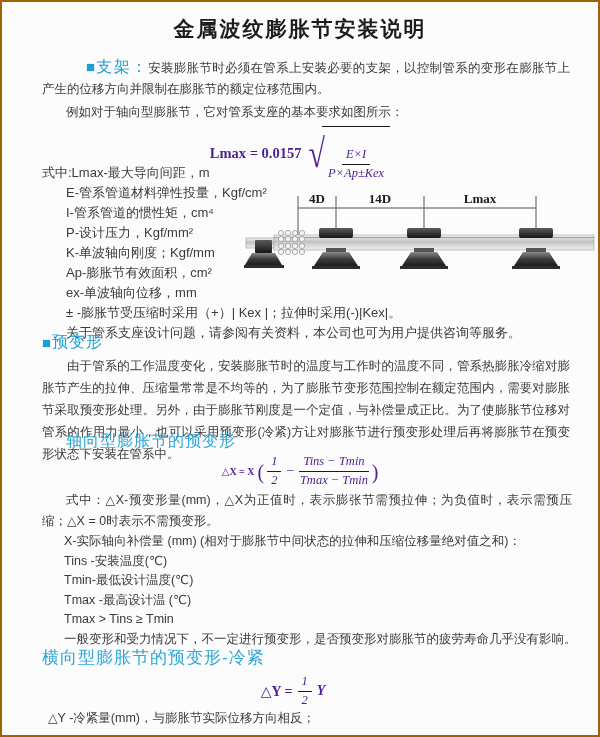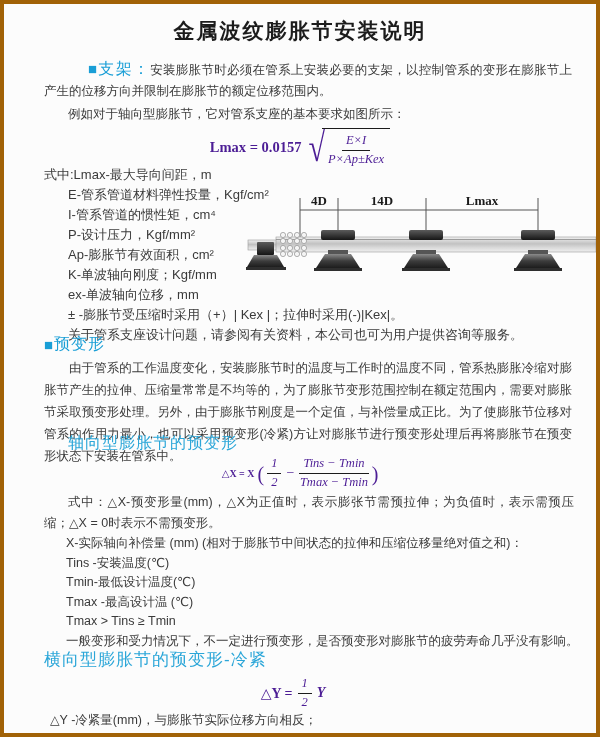--- a/index.html
+++ b/index.html
@@ -1,34 +1,34 @@
 <!DOCTYPE html>
 <html><head>
 <meta charset="utf-8">
 <style>
   html,body{margin:0;padding:0;background:#e9e9e9;}
   .page{position:relative;width:600px;height:737px;margin:0 auto;background:#fcfcfc;
-        border:4px solid #a16207;box-sizing:border-box;overflow:hidden;
+        border:2px solid #a16207;box-sizing:border-box;overflow:hidden;
         font-family:"Liberation Sans","DejaVu Sans",sans-serif;color:#3a3a3a;}
   .abs{position:absolute;}
   .title{top:13px;left:0;width:100%;text-align:center;font-size:21px;font-weight:bold;
          color:#1c1c1c;letter-spacing:2px;}
   .para{font-size:12.5px;line-height:21px;color:#3a3a3a;}
   .marker{color:#199ed6;font-size:15px;margin-right:1px;}
   .sec-title{color:#199ed6;font-size:16px;letter-spacing:1px;}
   .support-para{top:54px;left:40px;width:528px;text-indent:44px;text-align:justify;}
   .example-line{top:100px;left:40px;width:528px;text-indent:24px;}
   .serif{font-family:"Liberation Serif","DejaVu Serif",serif;color:#4c1d95;}
   .formula-row{display:flex;justify-content:center;align-items:center;width:100%;}
   .formula1{top:124px;left:0;}
   .f-lhs{font-weight:bold;font-size:14.5px;}
   .sqrt{display:inline-flex;align-items:center;margin-left:7px;}
   .radical{font-size:30px;line-height:1;margin-right:-3px;transform:scaleY(1.35);
            transform-origin:60% 55%;font-weight:400;}
-  .radicand{border-top:1.6px solid #1b1b1b;padding:1px 6px 0 6px;}
+  .radicand{border-top:1.6px solid #1b1b1b;padding:17px 6px 0 6px;}
   .vfrac{display:inline-flex;flex-direction:column;align-items:center;line-height:1.25;
          font-size:12.5px;font-style:italic;}
   .vfrac .fn{border-bottom:1px solid #1b1b1b;padding:0 4px 1px 4px;}
   .vfrac .fd{padding-top:1px;}
   .defs{top:161px;left:40px;width:300px;}
   .def-line{font-size:13px;line-height:20px;white-space:nowrap;}
   .def-line.ind{margin-left:24px;}
   .def-line.wide{white-space:normal;width:540px;}
   .diagram{top:186px;left:242px;width:352px;height:104px;}
   .sec-head{display:flex;align-items:center;}
@@ -75,22 +75,22 @@
         </span>
       </span>
     </span>
   </div>
 
   <div class="abs defs">
     <div class="def-line">式中:Lmax-最大导向间距，m</div>
     <div class="def-line ind">E-管系管道材料弹性投量，Kgf/cm²</div>
     <div class="def-line ind">I-管系管道的惯性矩，cm⁴</div>
     <div class="def-line ind">P-设计压力，Kgf/mm²</div>
+    <div class="def-line ind">K-单波轴向刚度；Kgf/mm</div>
     <div class="def-line ind">Ap-膨胀节有效面积，cm²</div>
-    <div class="def-line ind">K-单波轴向刚度；Kgf/mm</div>
     <div class="def-line ind">ex-单波轴向位移，mm</div>
     <div class="def-line ind wide">± -膨胀节受压缩时采用（+）| Kex |；拉伸时采用(-)|Kex|。</div>
     <div class="def-line ind wide">关于管系支座设计问题，请参阅有关资料，本公司也可为用户提供咨询等服务。</div>
   </div>
 
   <div class="abs diagram">
     <svg width="352" height="104" viewBox="0 0 352 104">
       <defs>
         <linearGradient id="pipeGrad" x1="0" y1="0" x2="0" y2="1">
           <stop offset="0" stop-color="#f2f2f2"></stop>

